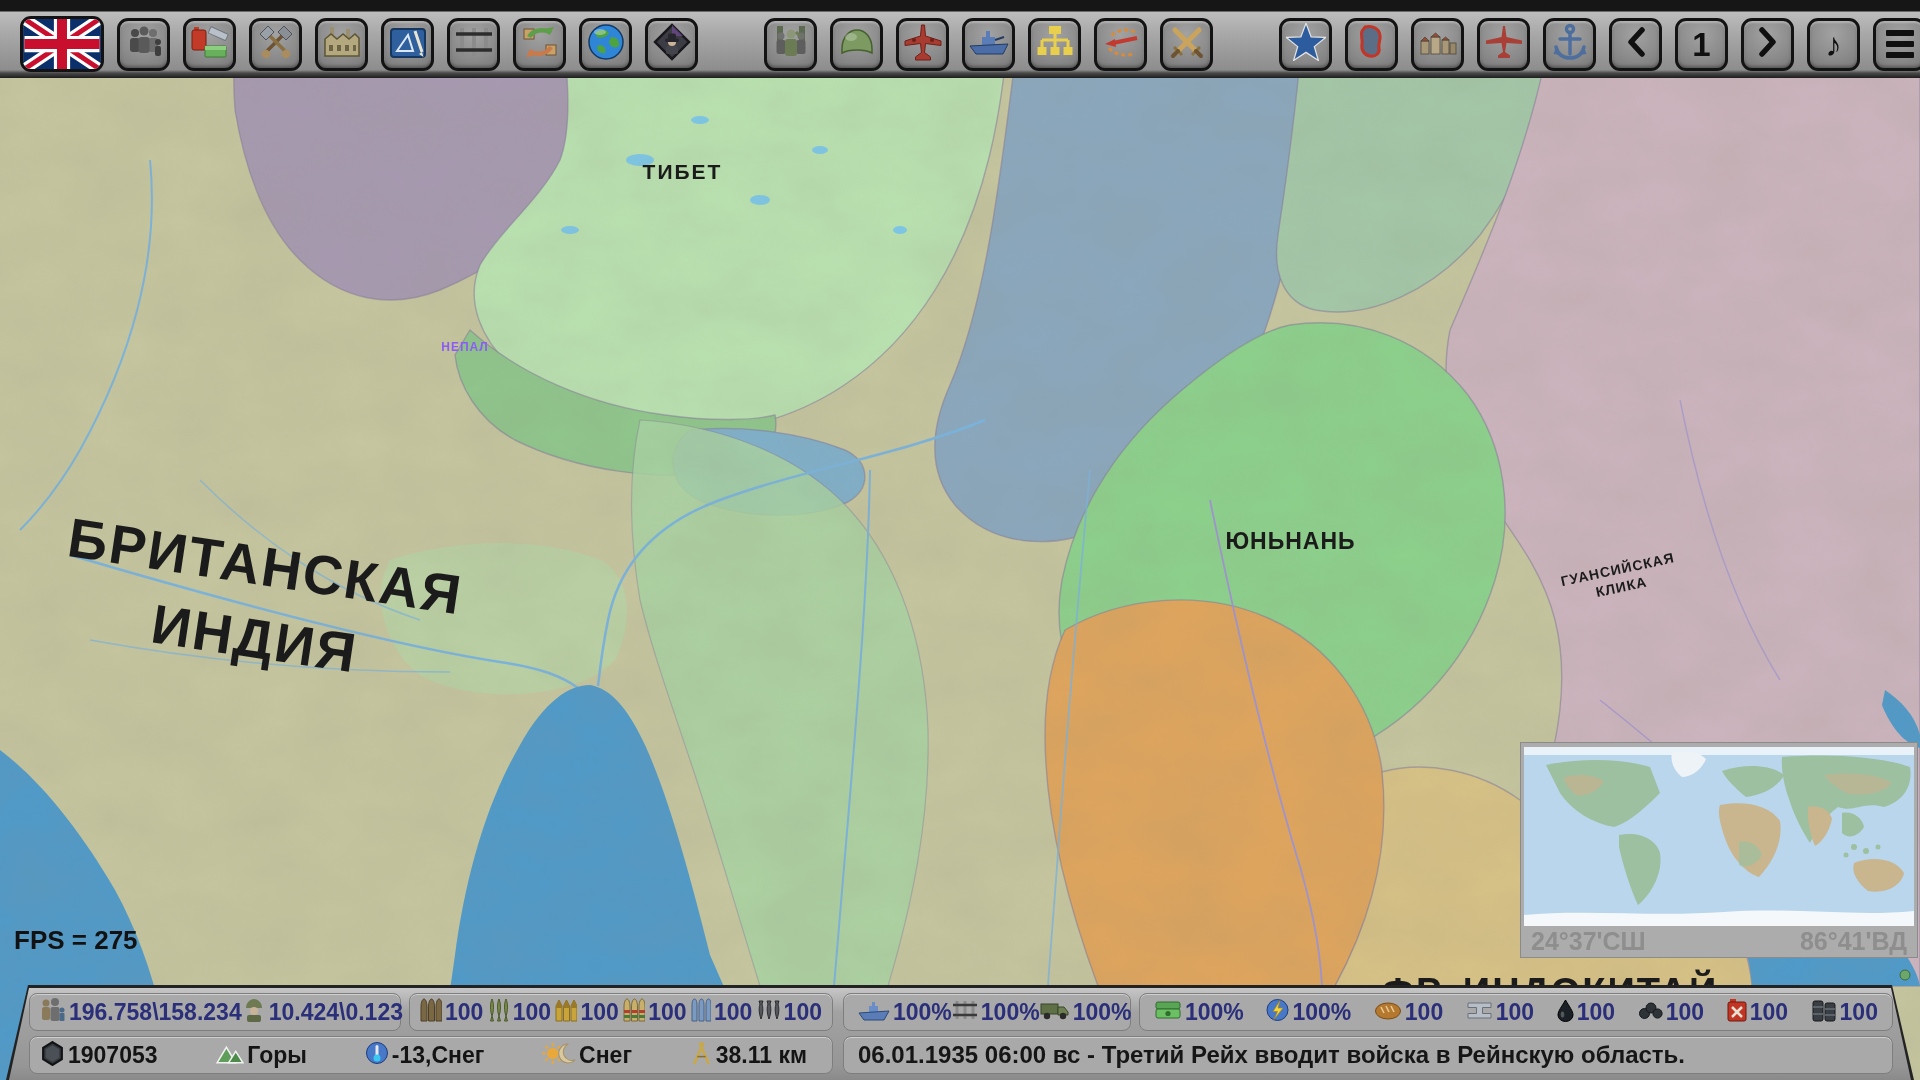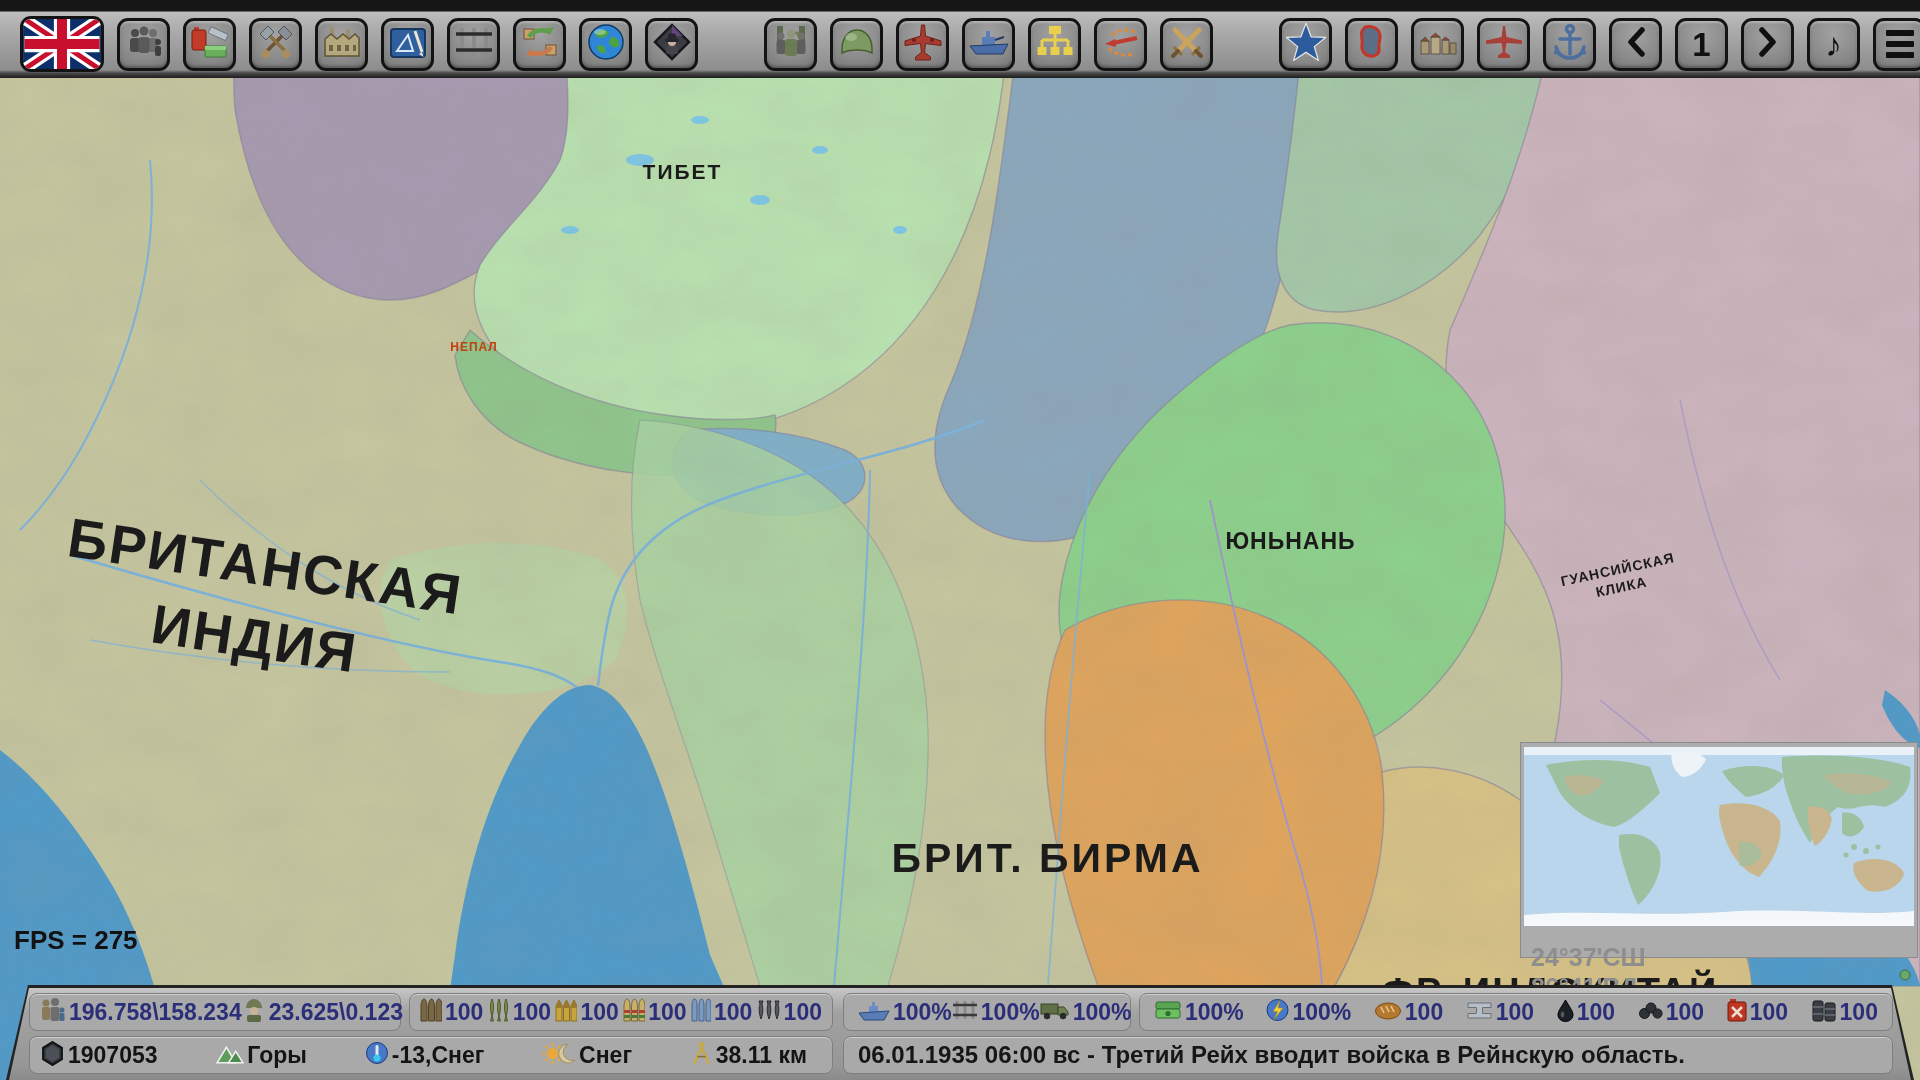--- a/index.html
+++ b/index.html
@@ -3,21 +3,21 @@
 <meta charset="utf-8">
 <style>
   html,body{margin:0;padding:0;background:#000;}
   #stage{position:relative;width:1920px;height:1080px;overflow:hidden;
          font-family:"Liberation Sans",sans-serif;-webkit-user-select:none;user-select:none;}
 
   
   #map-svg{position:absolute;left:0;top:0;z-index:0;}
   .map-label{position:absolute;z-index:1;color:#1b1b1b;font-weight:bold;text-align:center;line-height:1.3;}
   #lbl-tibet{left:610px;top:158px;width:145px;font-size:21px;letter-spacing:2px;}
-  #lbl-nepal{left:439px;top:340px;width:70px;font-size:12px;letter-spacing:1px;color:#c2410c;text-align:center;}
+  #lbl-nepal{left:430px;top:340px;width:70px;font-size:12px;letter-spacing:1px;color:#8b5cf6;text-align:center;}
   #lbl-india{left:50px;top:530px;width:420px;font-size:55px;letter-spacing:2px;transform:rotate(8.5deg);line-height:1.32;}
   #lbl-yunnan{left:1203px;top:527px;width:175px;font-size:23px;letter-spacing:1px;}
   #lbl-guangxi{left:1537px;top:560px;width:165px;font-size:14px;letter-spacing:1px;transform:rotate(-12deg);}
   #lbl-burma{left:865px;top:832px;width:365px;font-size:41px;letter-spacing:3px;}
   #lbl-indochina{left:1380px;top:968px;width:340px;font-size:38px;letter-spacing:2px;}
   #fps{position:absolute;left:14px;top:925px;z-index:2;font-size:26px;font-weight:bold;color:#121212;}
 
   
   #toolbar{position:absolute;left:0;top:0;width:1920px;height:78px;z-index:5;
     background:linear-gradient(180deg,#161616 0,#161616 11px,#bdbdbd 12px,#a8a8a8 34px,#8d8d8d 70px,#4a4a4a 73px,#1d1d1d 78px);}
@@ -30,22 +30,22 @@
   .btn.flag svg{display:block;}
   .gap{width:40px;flex:0 0 auto;}
   .glyph{font-size:33px;font-weight:bold;color:#101010;line-height:1;}
   .menu-bars{display:flex;flex-direction:column;gap:5px;}
   .menu-bars i{display:block;width:28px;height:6px;background:#101010;border-radius:1px;}
 
   
   #minimap{position:absolute;left:1520px;top:742px;width:398px;height:216px;z-index:3;
     background:#acacac;border:1px solid #8b8b8b;box-sizing:border-box;cursor:pointer;}
   #minimap svg{display:block;margin:4px 3px 0 3px;}
-  #mini-coords{display:flex;justify-content:space-between;padding:16px 10px;
-    font-size:25px;font-weight:bold;color:#8e8e8e;line-height:30px;flex-direction:column;}
+  #mini-coords{display:flex;justify-content:space-between;padding:0 10px;
+    font-size:25px;font-weight:bold;color:#8e8e8e;line-height:30px;}
 
   
   #bbar{position:absolute;left:6px;top:985px;width:1908px;height:95px;z-index:5;
     background:#232323;clip-path:polygon(22px 0,calc(100% - 22px) 0,100% 100%,0 100%);}
   #bbar-inner{position:absolute;left:3px;top:3px;right:3px;bottom:0;
     background:linear-gradient(180deg,#c6c6c6 0,#a2a2a2 26%,#969696 85%,#8a8a8a);
     clip-path:polygon(20px 0,calc(100% - 20px) 0,100% 100%,0 100%);}
   .panel{position:absolute;height:38px;background:#a9a9a9;border:1px solid #7e7e7e;border-radius:8px;
     box-shadow:inset 0 1px 0 rgba(255,255,255,.45);display:flex;align-items:center;box-sizing:border-box;}
   .it{display:flex;align-items:center;gap:3px;white-space:nowrap;}
@@ -138,21 +138,20 @@
   <div class="map-label" id="lbl-nepal">НЕПАЛ</div>
   <div class="map-label" id="lbl-india">
     <div>БРИТАНСКАЯ</div>
     <div>ИНДИЯ</div>
   </div>
   <div class="map-label" id="lbl-yunnan">ЮНЬНАНЬ</div>
   <div class="map-label" id="lbl-guangxi">
     <div>ГУАНСИЙСКАЯ</div>
     <div>КЛИКА</div>
   </div>
-  <div class="map-label" id="lbl-burma">БРИТ. БИРМА</div>
   <div class="map-label" id="lbl-indochina">ФР. ИНДОКИТАЙ</div>
   <div id="fps">FPS = 275</div>
 
   <div id="toolbar">
     <div id="tb-row">
 
       <div class="btn flag">
         <span>
         <svg width="78" height="50" viewBox="0 0 60 40">
           <rect width="60" height="40" fill="#0a2f6b"></rect>
@@ -500,21 +499,21 @@
           </svg></span>
           <b class="num">196.758\158.234</b>
         </span>
         <span class="it">
           <span>
           <svg width="24" height="25" viewBox="0 0 24 25">
             <path d="M4,10 C4,4 9,1 12,1 C15,1 20,4 20,10 Z" fill="#6e7a52"></path>
             <circle cx="12" cy="13" r="4" fill="#c9b49a"></circle>
                 <rect x="5" y="17" width="14" height="7" rx="2" fill="#5d6a45"></rect>
           </svg></span>
-          <b class="num">23.625\0.123</b>
+          <b class="num">10.424\0.123</b>
         </span>
       </div>
 
       <div class="panel" id="p-r1b">
         <span class="it">
           <span>
           <svg width="22" height="24" viewBox="0 0 22 24">
                 <g fill="#7a6844" stroke="#4e3f24">
             <path d="M1,23 V9 C1,4 2.5,1 4,1 C5.5,1 7,4 7,9 V23 Z"></path>
                   <path d="M8.5,23 V9 C8.5,4 10,1 11.5,1 C13,1 14.5,4 14.5,9 V23 Z"></path>

